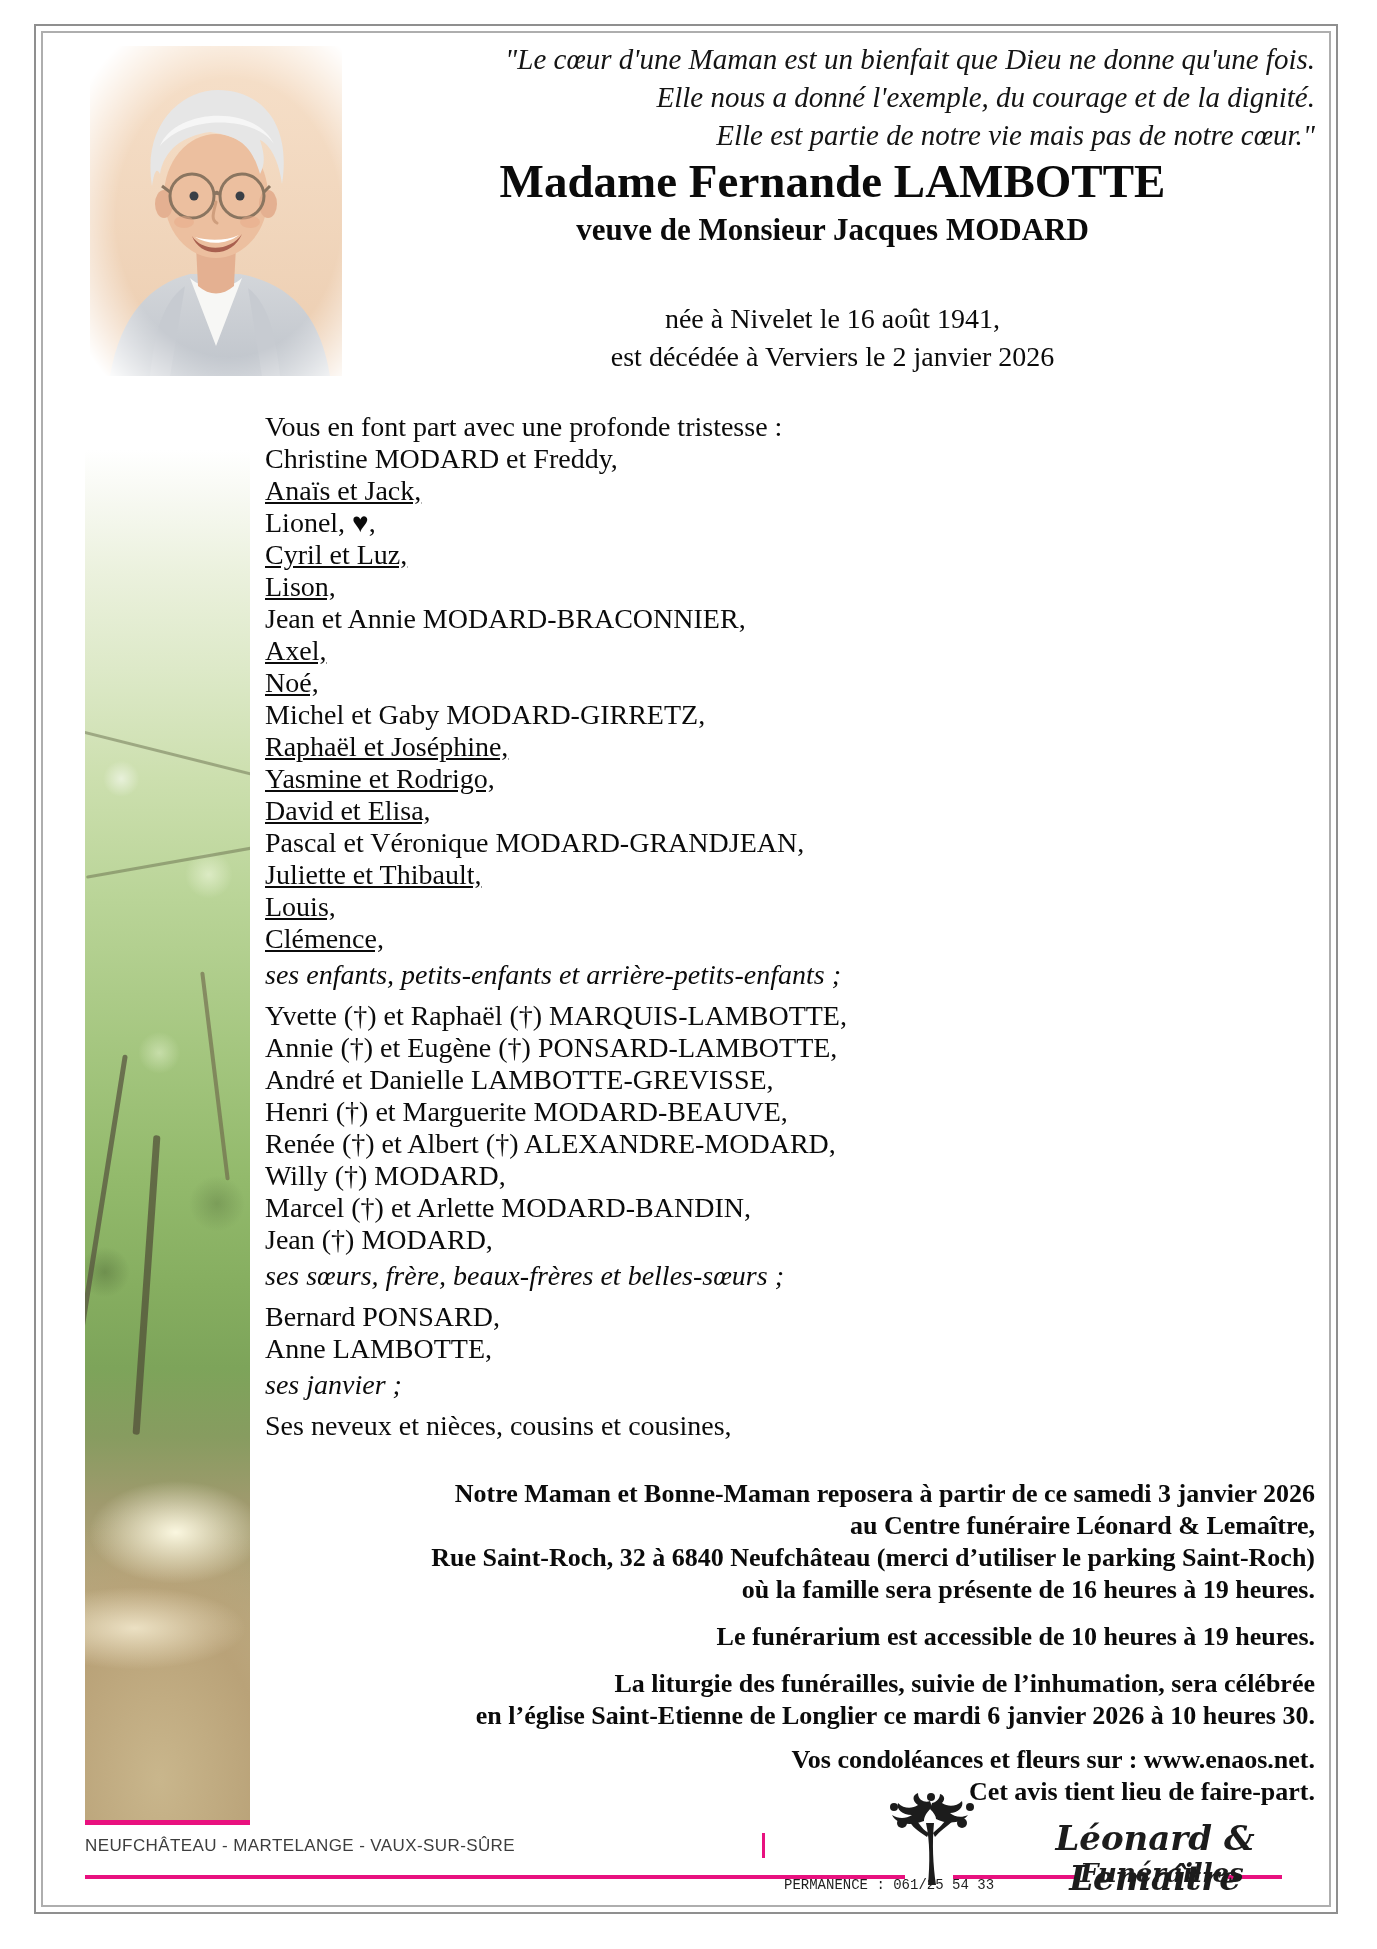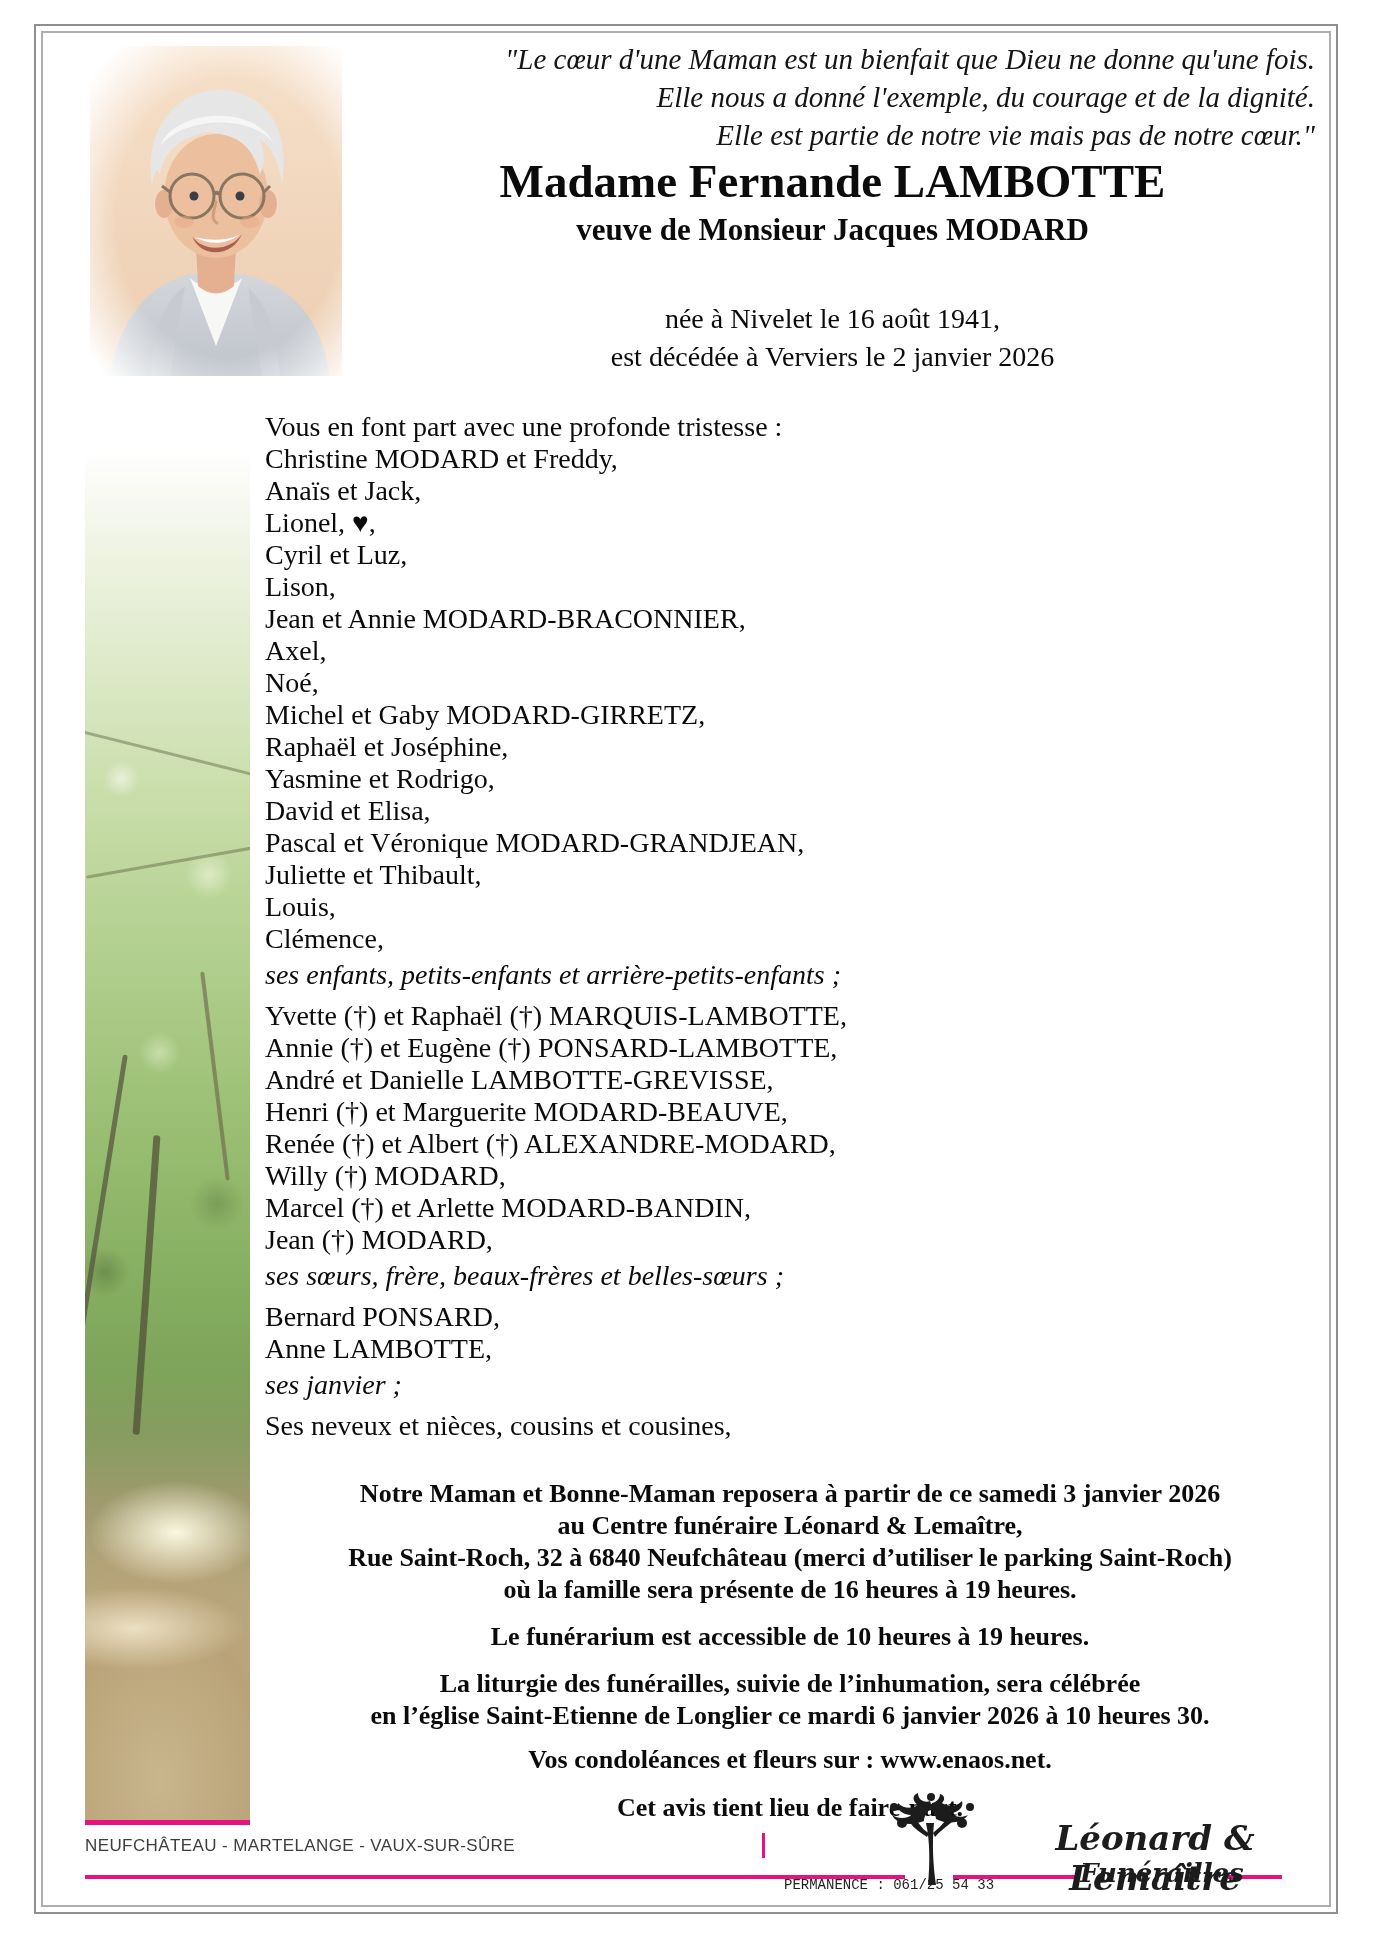--- a/index.html
+++ b/index.html
@@ -53,31 +53,31 @@
   .trunk.t3{left:58px; top:50%; width:7px; height:300px; background:#4e4a36; opacity:.7; transform:rotate(4deg);}
   .branch{position:absolute; background:#5d6243; opacity:.45; height:3px; border-radius:2px;}
   .branch.b1{left:-10px; top:22%; width:180px; transform:rotate(14deg);}
   .branch.b2{left:0px; top:30%; width:170px; transform:rotate(-10deg);}
 
   
   .main-list{position:absolute; left:265px; right:62px; top:411px; font-size:28px; line-height:32px;}
   .intro{margin:0 0 13px 0;}
   .main-list p{margin:0;}
   .ind-0{margin-left:0;}
-  .ind-1{margin-left:46px;}
+  .ind-1{margin-left:46px;text-decoration:underline;}
   .ind-2{margin-left:82px;}
   .closing{font-style:italic; margin:4px 0 9px 0 !important;}
   .group{margin:0 0 8px 0;}
 
   
-  .announcements{position:absolute; left:265px; right:62px; top:1478px; text-align:center;
+  .announcements{position:absolute; left:265px; right:62px; top:1478px; text-align:right;
     font-weight:bold; font-size:26px; line-height:32px;}
   .announce-block{margin:0 0 15px 0;}
   .announce-block:nth-child(3){margin-bottom:12px;}
-  .announce-block:nth-child(4){margin-bottom:16px;}
+  .announce-block:nth-child(4){margin-bottom:0;}
   .announce-block p{margin:0;}
 
   
   .footer-regions{position:absolute; left:85px; top:1836px;
     font-family:"Liberation Sans",sans-serif; font-size:17px; letter-spacing:.4px; color:#3d3d3d;}
   .footer-sep{position:absolute; left:762px; top:1833px; width:3px; height:25px; background:#e8117f;}
   .footer-permanence{position:absolute; left:784px; top:1833px;
     font-family:Liberation Mono, monospace; font-size:14px; color:#1f1f1f;margin-top:44px;}
   .pink-line{position:absolute; height:4px; background:#e8117f; top:1875px;}
   .pl-1{left:85px; width:820px;}

